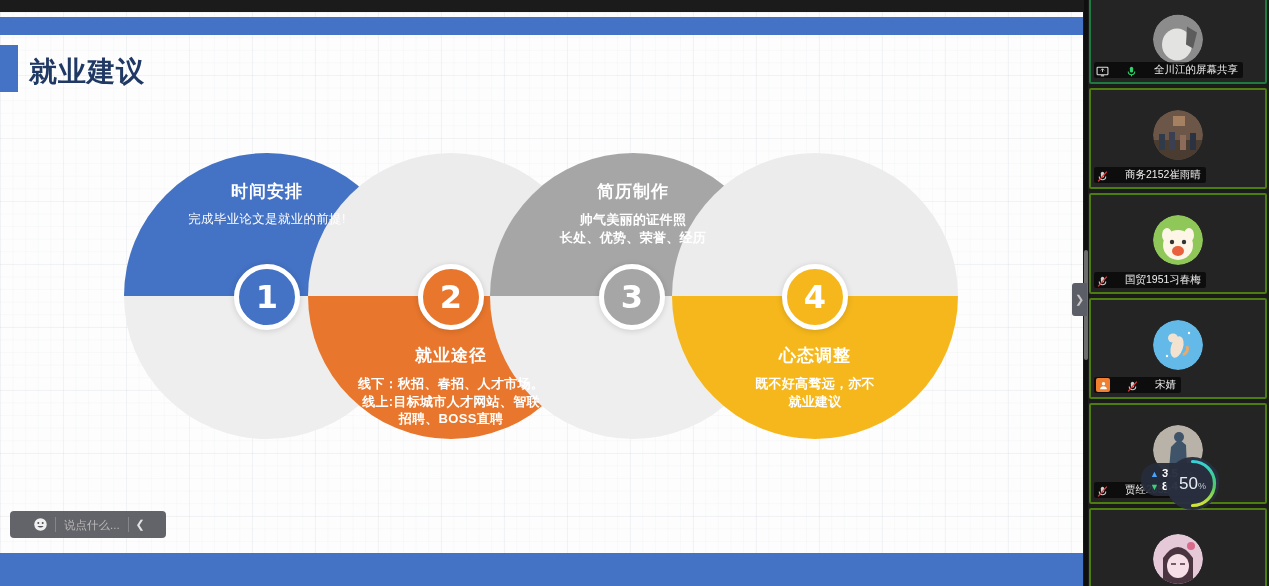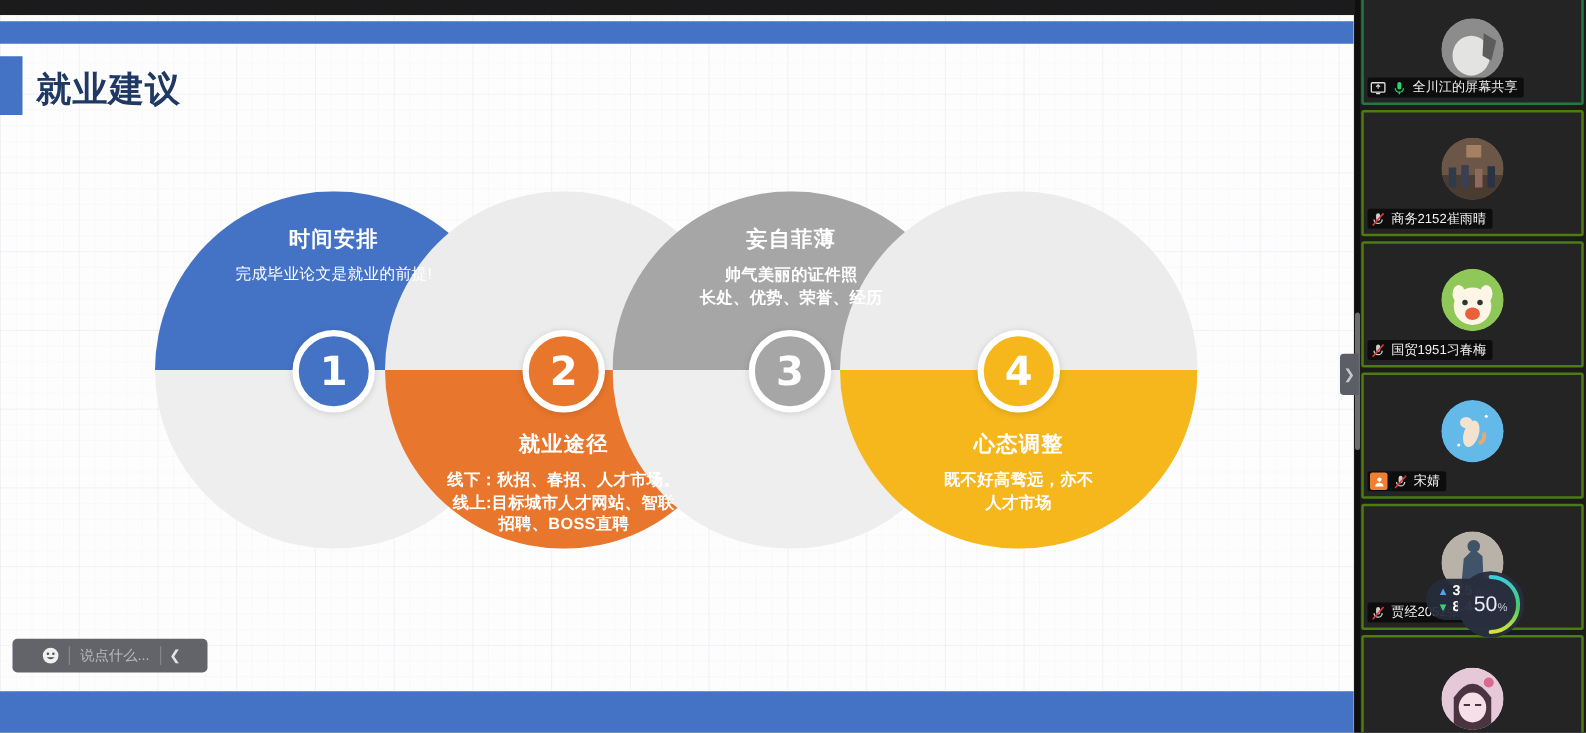--- a/index.html
+++ b/index.html
@@ -160,21 +160,21 @@
   }
   .tile.active { border: 2px solid #1f7a3f; }
   .avatar {
     position: absolute; left: 50%; top: 50%;
     transform: translate(-50%, -58%);
     width: 50px; height: 50px; border-radius: 50%;
     overflow: hidden;
   }
   .tile-label {
     position: absolute; left: 3px; bottom: 4px;
-    display: flex; align-items: center; gap: 4px;
+    display: flex; align-items: center; gap: 16px;
     background: rgba(0,0,0,0.62);
     border-radius: 2px;
     padding: 1px 5px 1px 2px;
     max-width: 168px;
     margin-top: 31px;
   }
   .tile-name {
     color: #f0f0f0; font-size: 10.5px;
     white-space: nowrap; overflow: hidden; text-overflow: ellipsis;
   }
@@ -289,28 +289,28 @@
           <span class="ct-title">时间安排</span>
           <span class="ct-body">完成毕业论文是就业的前提!</span>
         </div>
         <div class="circle-text t2 txt-bot">
           <span class="ct-title">就业途径</span>
           <span class="ct-body">线下：秋招、春招、人才市场。
 线上:目标城市人才网站、智联
 招聘、BOSS直聘</span>
         </div>
         <div class="circle-text t3 txt-top">
-          <span class="ct-title">妄自菲薄</span>
+          <span class="ct-title">简历制作</span>
           <span class="ct-body">帅气美丽的证件照
 长处、优势、荣誉、经历</span>
         </div>
         <div class="circle-text t4 txt-bot">
           <span class="ct-title">心态调整</span>
           <span class="ct-body">既不好高骛远，亦不
-人才市场</span>
+就业建议</span>
         </div>
 
         <div class="badge b1">1</div>
         <div class="badge b2">2</div>
         <div class="badge b3">3</div>
         <div class="badge b4">4</div>
       </div>
 
       <div class="footer-bar"></div>
     </div>

